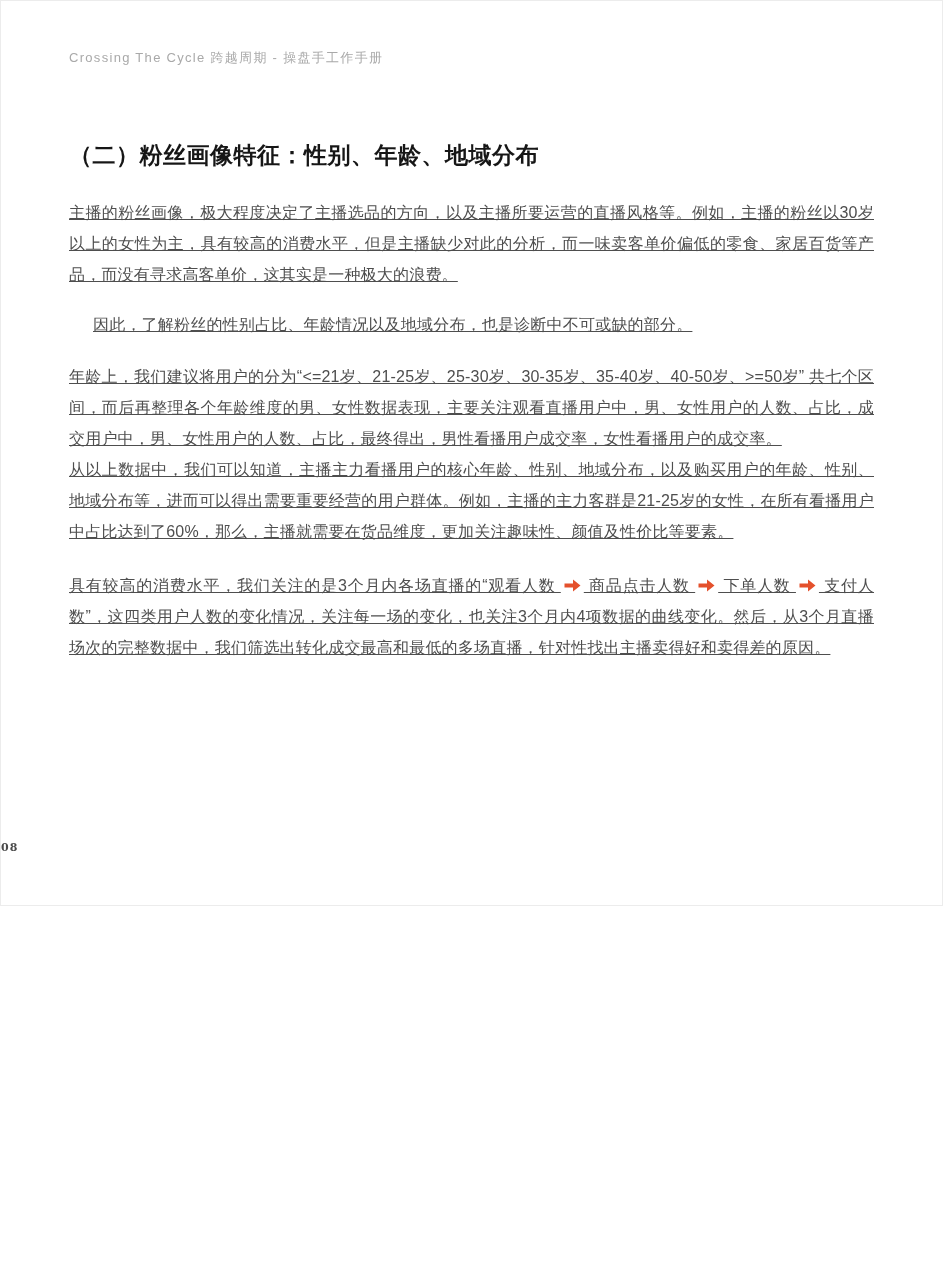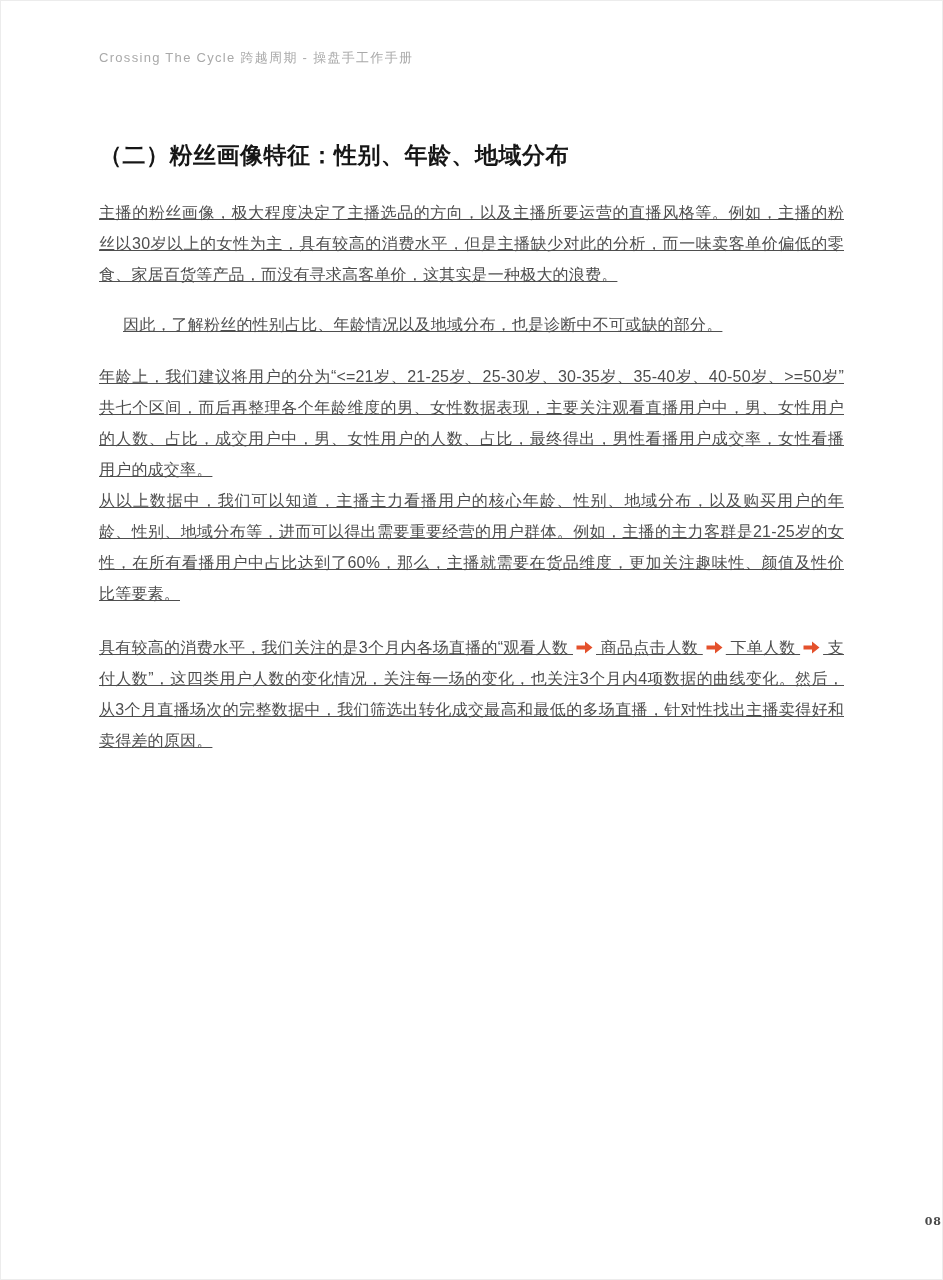--- a/index.html
+++ b/index.html
@@ -3,26 +3,26 @@
 <meta charset="utf-8">
 <style>
   html, body {
     margin: 0;
     padding: 0;
     background: #ffffff;
   }
   .page {
     position: relative;
     width: 943px;
-    height: 1280px;
+    height: 906px;
     margin: 0 auto;
     background: #ffffff;
     box-sizing: border-box;
     border: 1px solid #ececec;
-    padding: 0 98px;
+    padding: 0 68px;
     font-family: "Liberation Sans", "DejaVu Sans", sans-serif;
     overflow: hidden;
   }
   .doc-header {
     padding-top: 49px;
     font-size: 13px;
     line-height: 16px;
     letter-spacing: 1.3px;
     color: #a9a9a9;
   }
@@ -57,21 +57,21 @@
     vertical-align: -1px;
     margin: 0 3px;
     line-height: 0;
   }
   .flow-arrow svg { display: block; }
   .page-number {
     position: absolute;
     bottom: 51px;
     left: 0;
     right: 0;
-    text-align: right;
+    text-align: left;
     font-family: "DejaVu Serif", "Liberation Serif", serif;
     font-size: 11px;
     font-weight: bold;
     letter-spacing: 1px;
     color: #4a4a4a;
   }
 </style>
 </head>
 <body>
 

